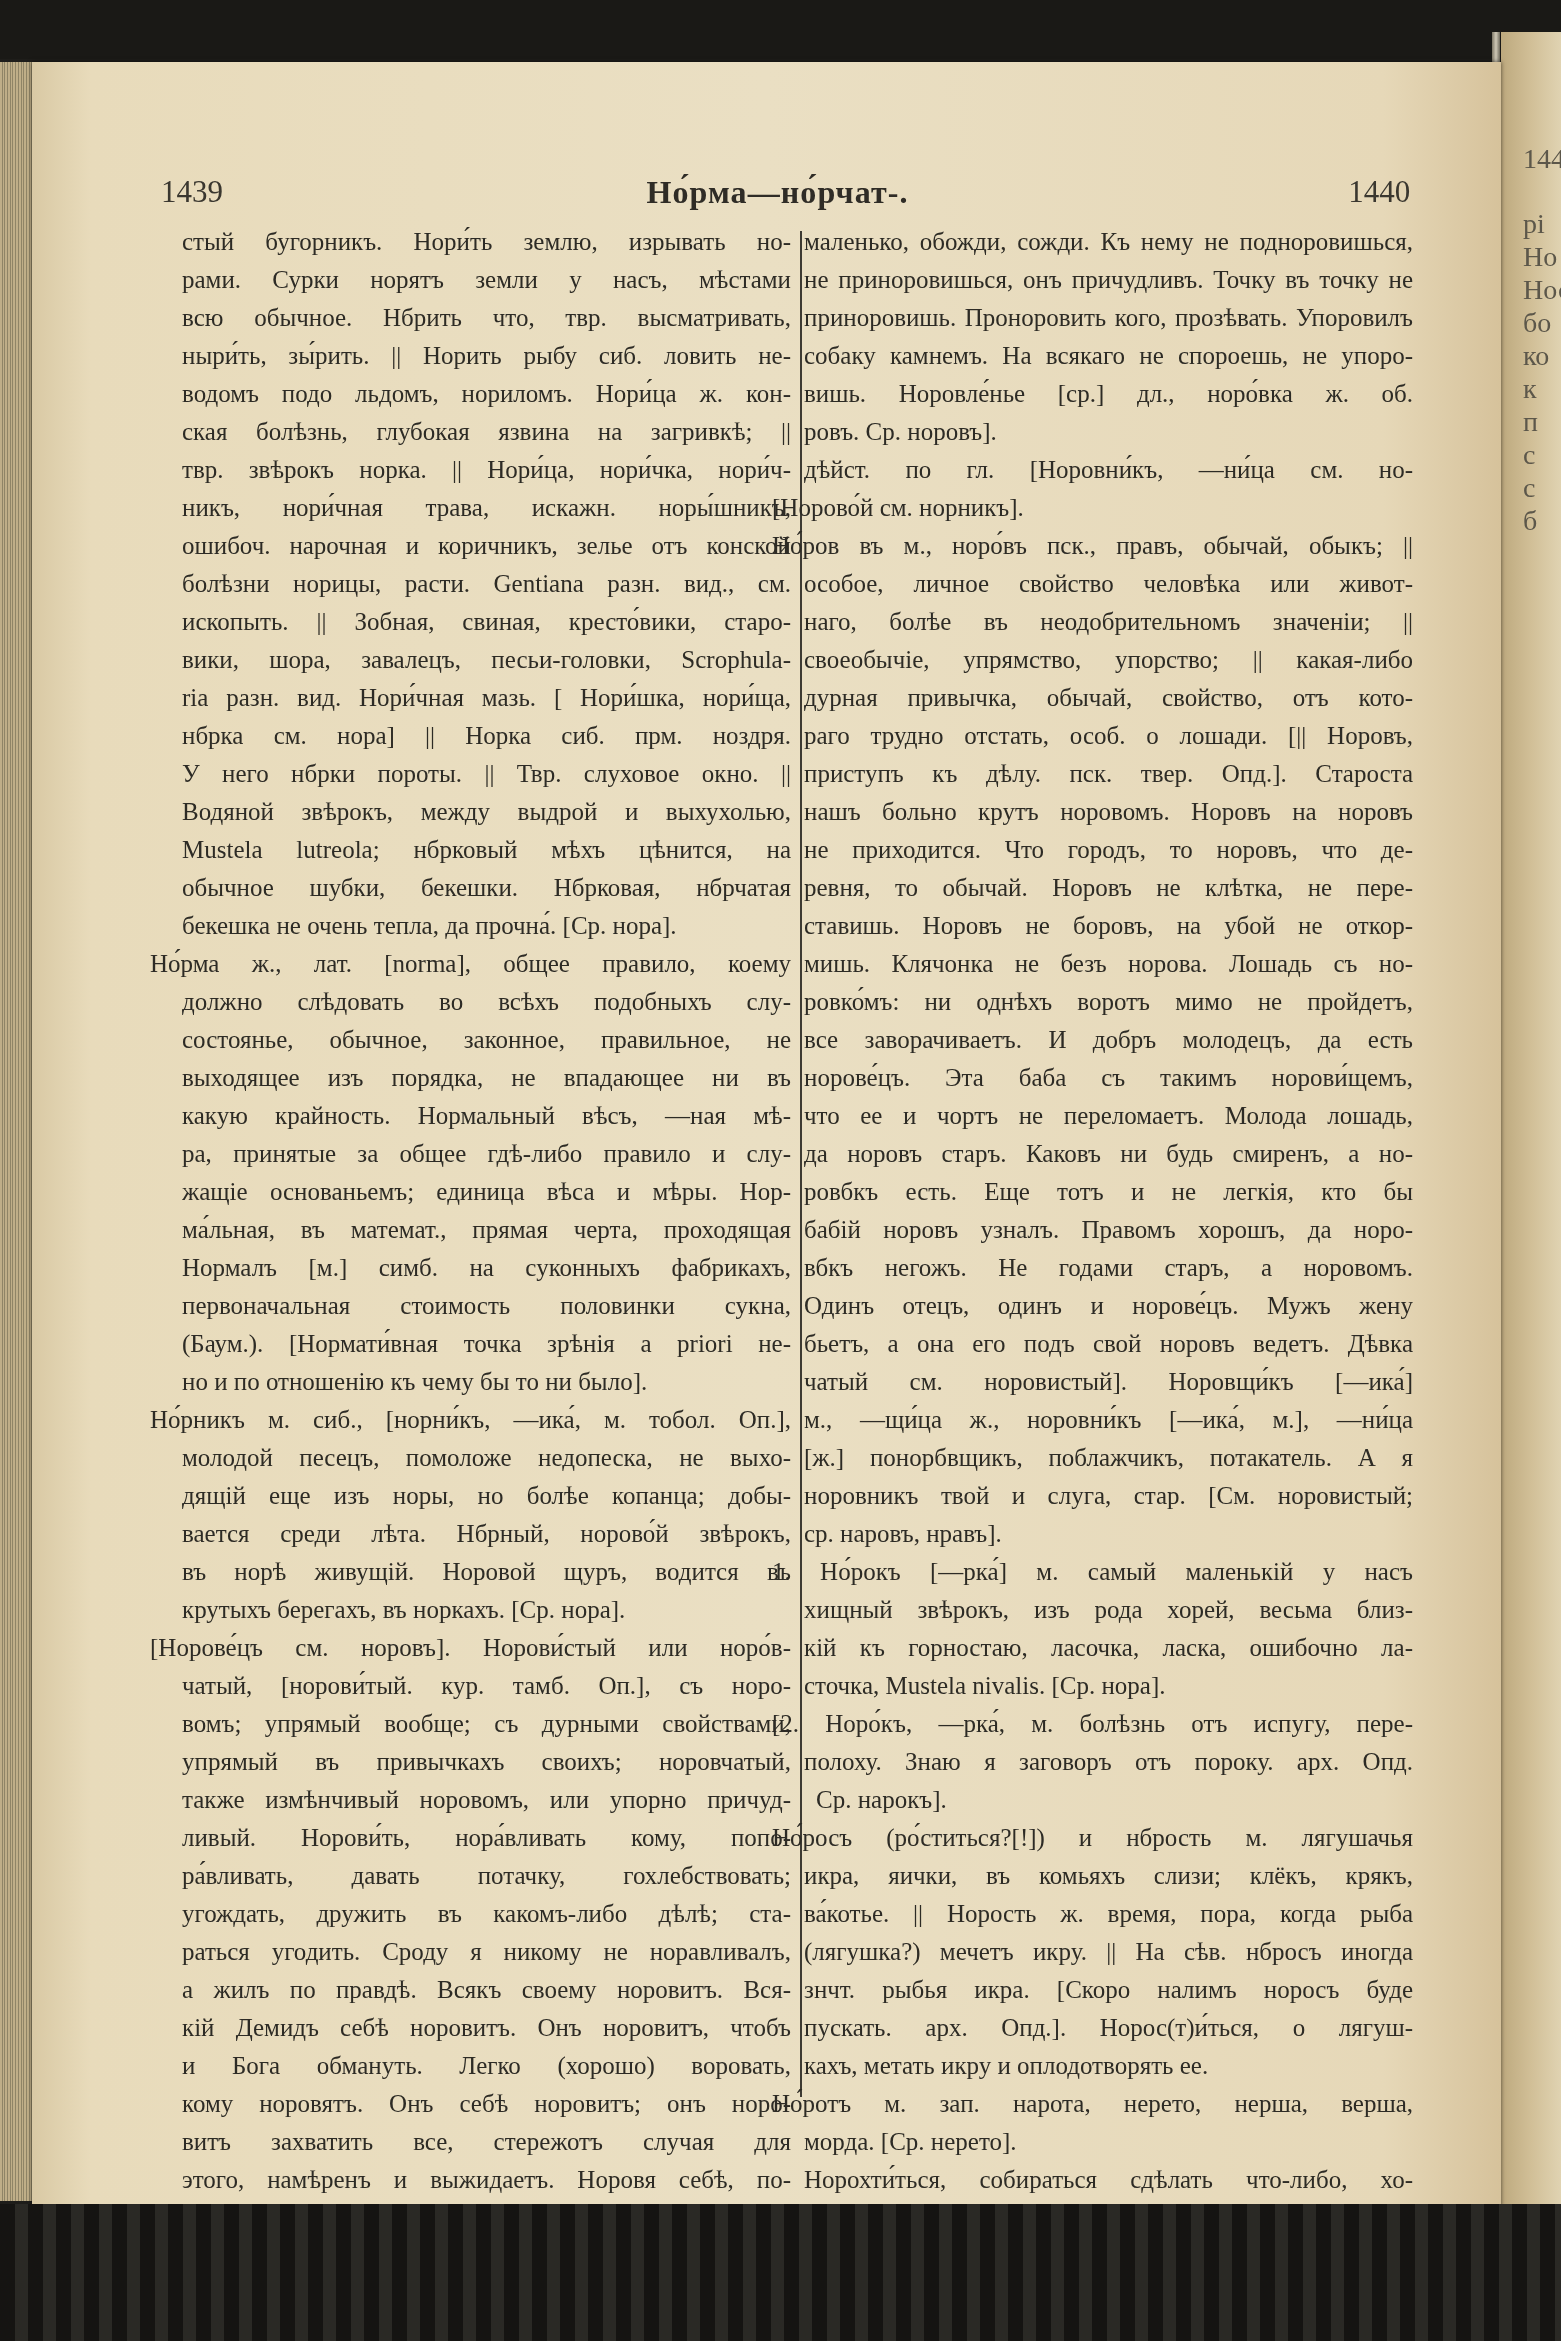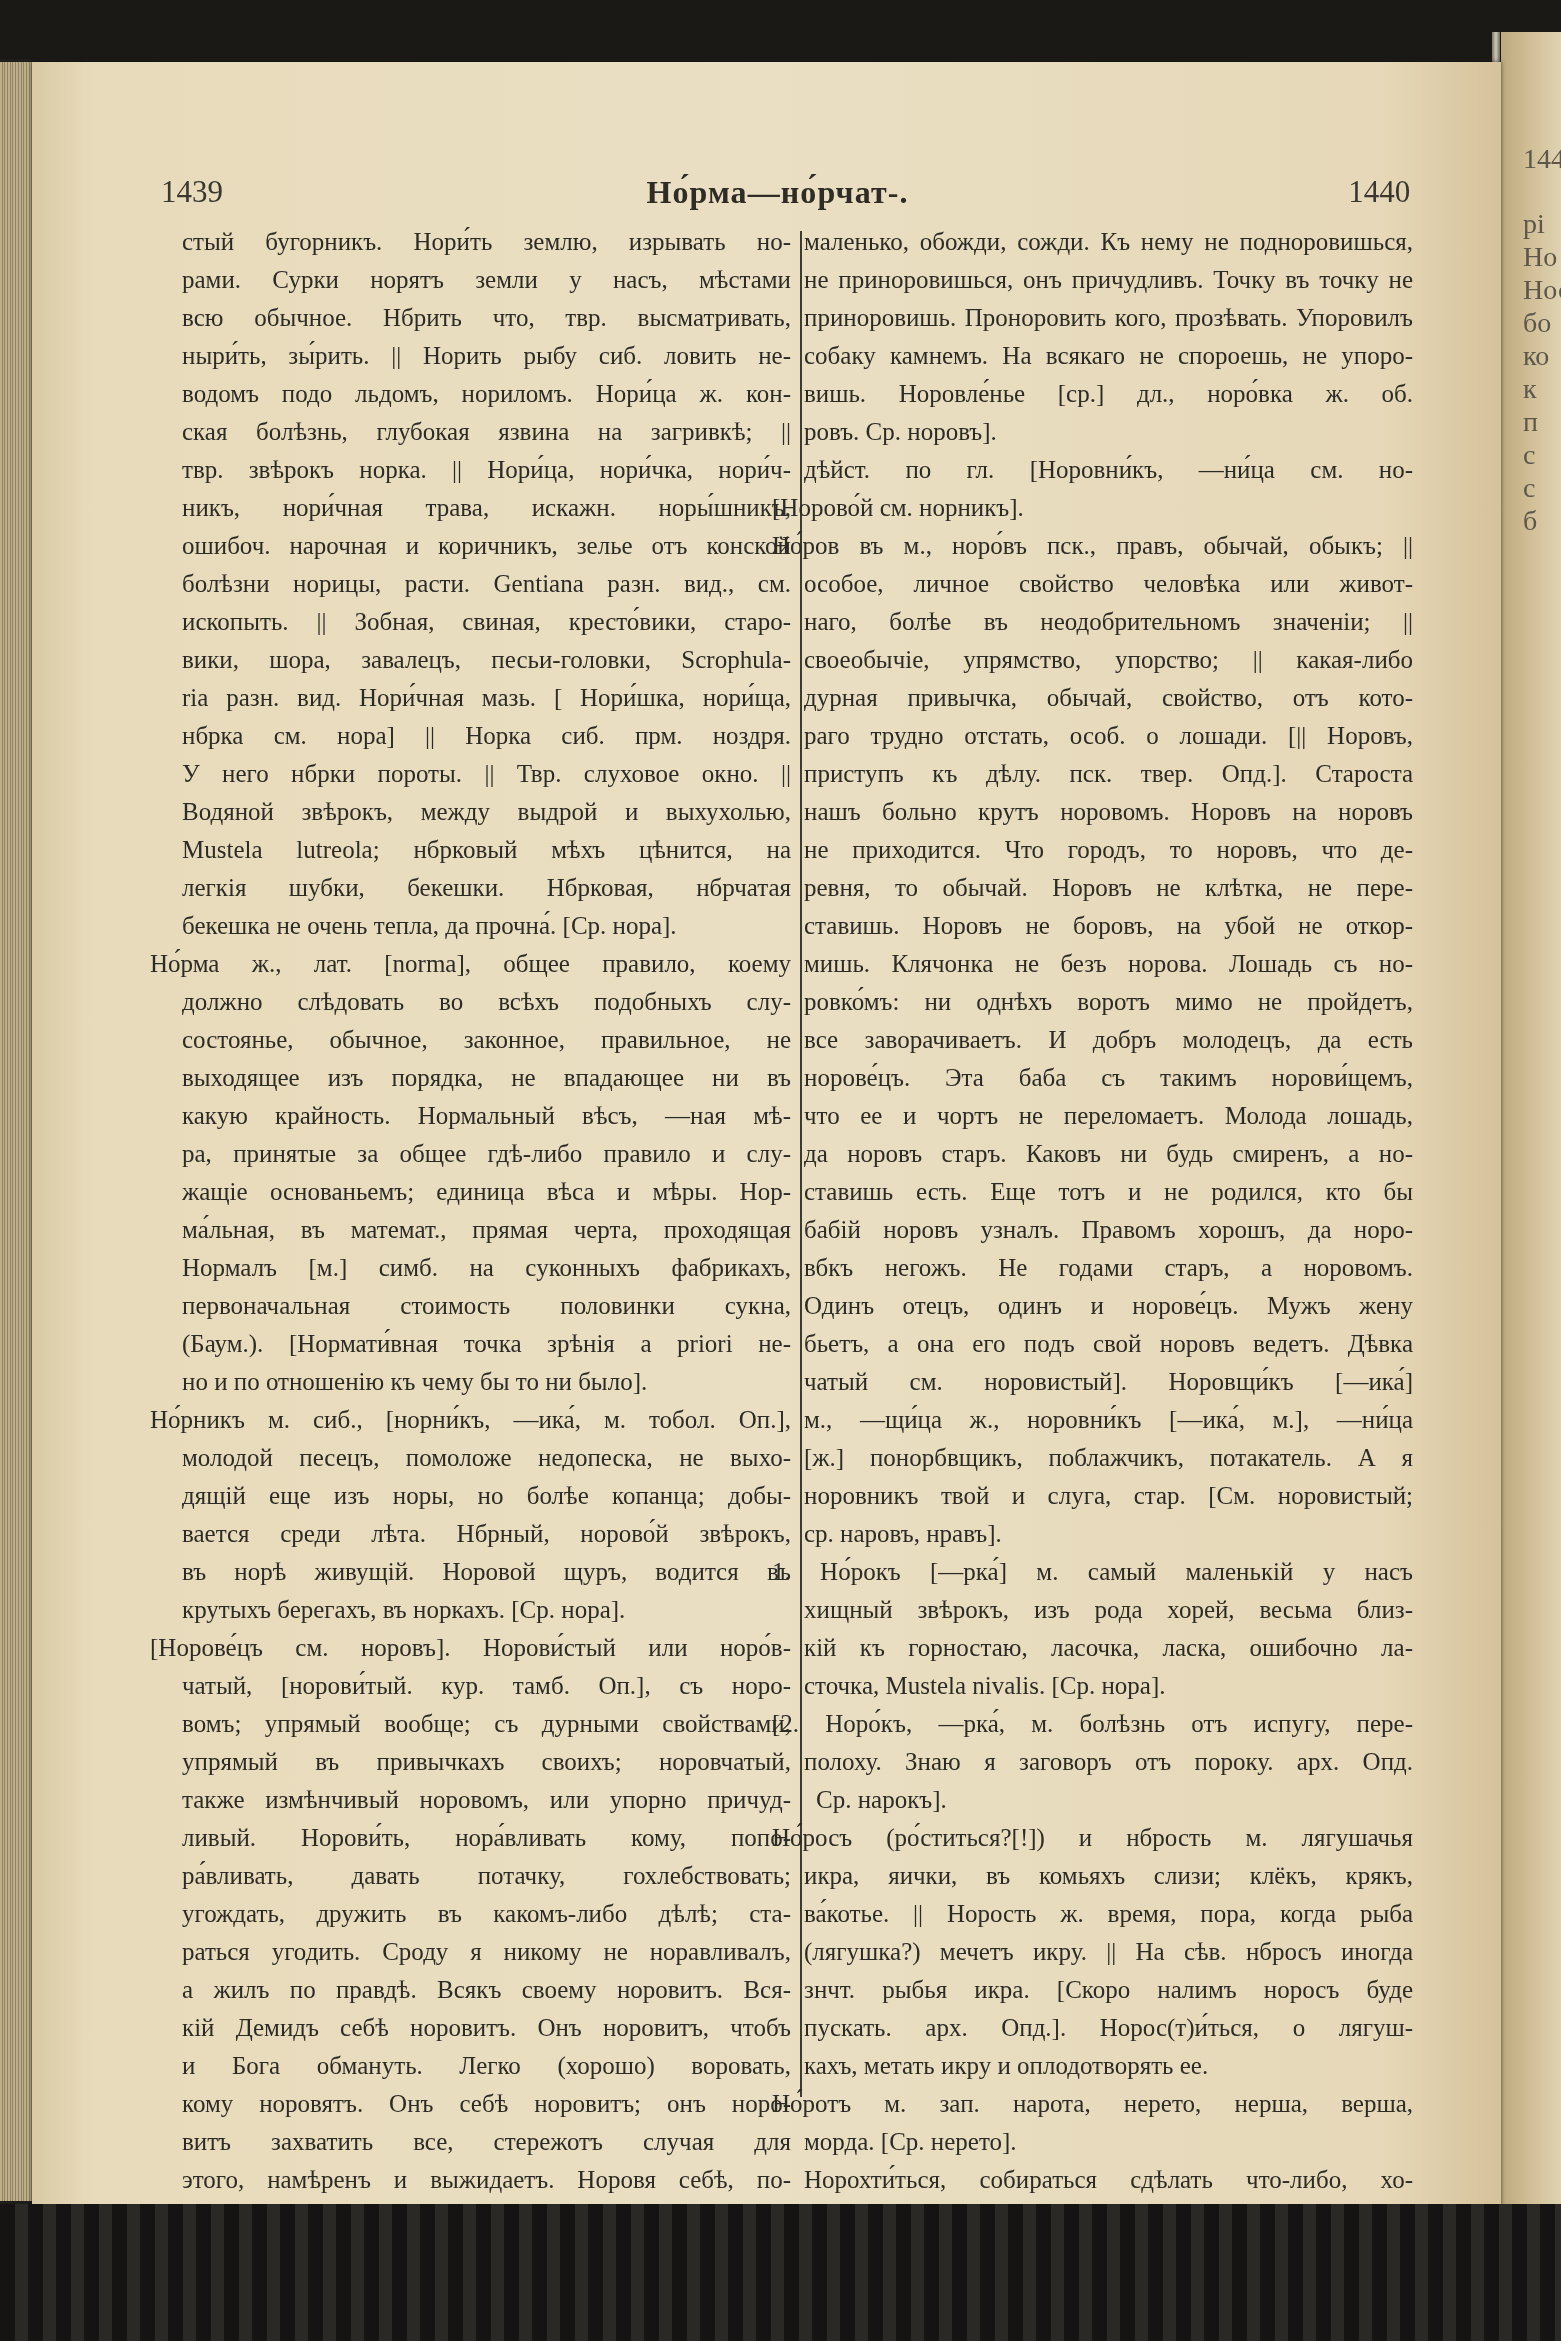--- a/index.html
+++ b/index.html
@@ -79,21 +79,21 @@
     <div class="entry line" style="display: block; white-space: nowrap; overflow: hidden; margin-left: 0px; text-align: justify; text-align-last: justify;">никъ, нори́чная трава, искажн. норы́шникъ,</div>
     <div class="entry line" style="display: block; white-space: nowrap; overflow: hidden; margin-left: 0px; text-align: justify; text-align-last: justify;">ошибоч. нарочная и коричникъ, зелье отъ конской</div>
     <div class="entry line" style="display: block; white-space: nowrap; overflow: hidden; margin-left: 0px; text-align: justify; text-align-last: justify;">болѣзни норицы, расти. Gentiana разн. вид., см.</div>
     <div class="entry line" style="display: block; white-space: nowrap; overflow: hidden; margin-left: 0px; text-align: justify; text-align-last: justify;">ископыть. || Зобная, свиная, кресто́вики, старо-</div>
     <div class="entry line" style="display: block; white-space: nowrap; overflow: hidden; margin-left: 0px; text-align: justify; text-align-last: justify;">вики, шора, завалецъ, песьи-головки, Scrophula-</div>
     <div class="entry line" style="display: block; white-space: nowrap; overflow: hidden; margin-left: 0px; text-align: justify; text-align-last: justify;">ria разн. вид. Нори́чная мазь. [ Нори́шка, нори́ща,</div>
     <div class="entry line" style="display: block; white-space: nowrap; overflow: hidden; margin-left: 0px; text-align: justify; text-align-last: justify;">нбрка см. нора] || Норка сиб. прм. ноздря.</div>
     <div class="entry line" style="display: block; white-space: nowrap; overflow: hidden; margin-left: 0px; text-align: justify; text-align-last: justify;">У него нбрки пороты. || Твр. слуховое окно. ||</div>
     <div class="entry line" style="display: block; white-space: nowrap; overflow: hidden; margin-left: 0px; text-align: justify; text-align-last: justify;">Водяной звѣрокъ, между выдрой и выхухолью,</div>
     <div class="entry line" style="display: block; white-space: nowrap; overflow: hidden; margin-left: 0px; text-align: justify; text-align-last: justify;">Mustela lutreola; нбрковый мѣхъ цѣнится, на</div>
-    <div class="entry line" style="display: block; white-space: nowrap; overflow: hidden; margin-left: 0px; text-align: justify; text-align-last: justify;">легкія шубки, бекешки. Нбрковая, нбрчатая</div>
+    <div class="entry line" style="display: block; white-space: nowrap; overflow: hidden; margin-left: 0px; text-align: justify; text-align-last: justify;">обычное шубки, бекешки. Нбрковая, нбрчатая</div>
     <div class="entry line" style="display: block; white-space: nowrap; overflow: hidden; margin-left: 0px; text-align: justify; text-align-last: left;">бекешка не очень тепла, да прочна́. [Ср. нора].</div>
     <div class="entry line" style="display: block; white-space: nowrap; overflow: hidden; margin-left: -32px; width: calc(100% + 32px); text-align: justify; text-align-last: justify;">Но́рма ж., лат. [norma], общее правило, коему</div>
     <div class="entry line" style="display: block; white-space: nowrap; overflow: hidden; margin-left: 0px; text-align: justify; text-align-last: justify;">должно слѣдовать во всѣхъ подобныхъ слу-</div>
     <div class="entry line" style="display: block; white-space: nowrap; overflow: hidden; margin-left: 0px; text-align: justify; text-align-last: justify;">состоянье, обычное, законное, правильное, не</div>
     <div class="entry line" style="display: block; white-space: nowrap; overflow: hidden; margin-left: 0px; text-align: justify; text-align-last: justify;">выходящее изъ порядка, не впадающее ни въ</div>
     <div class="entry line" style="display: block; white-space: nowrap; overflow: hidden; margin-left: 0px; text-align: justify; text-align-last: justify;">какую крайность. Нормальный вѣсъ, —ная мѣ-</div>
     <div class="entry line" style="display: block; white-space: nowrap; overflow: hidden; margin-left: 0px; text-align: justify; text-align-last: justify;">ра, принятые за общее гдѣ-либо правило и слу-</div>
     <div class="entry line" style="display: block; white-space: nowrap; overflow: hidden; margin-left: 0px; text-align: justify; text-align-last: justify;">жащіе основаньемъ; единица вѣса и мѣры. Нор-</div>
     <div class="entry line" style="display: block; white-space: nowrap; overflow: hidden; margin-left: 0px; text-align: justify; text-align-last: justify;">ма́льная, въ математ., прямая черта, проходящая</div>
     <div class="entry line" style="display: block; white-space: nowrap; overflow: hidden; margin-left: 0px; text-align: justify; text-align-last: justify;">Нормалъ [м.] симб. на суконныхъ фабрикахъ,</div>
@@ -142,21 +142,21 @@
     <div class="entry line" style="display: block; white-space: nowrap; overflow: hidden; margin-left: 0px; text-align: justify; text-align-last: justify;">нашъ больно крутъ норовомъ. Норовъ на норовъ</div>
     <div class="entry line" style="display: block; white-space: nowrap; overflow: hidden; margin-left: 0px; text-align: justify; text-align-last: justify;">не приходится. Что городъ, то норовъ, что де-</div>
     <div class="entry line" style="display: block; white-space: nowrap; overflow: hidden; margin-left: 0px; text-align: justify; text-align-last: justify;">ревня, то обычай. Норовъ не клѣтка, не пере-</div>
     <div class="entry line" style="display: block; white-space: nowrap; overflow: hidden; margin-left: 0px; text-align: justify; text-align-last: justify;">ставишь. Норовъ не боровъ, на убой не откор-</div>
     <div class="entry line" style="display: block; white-space: nowrap; overflow: hidden; margin-left: 0px; text-align: justify; text-align-last: justify;">мишь. Клячонка не безъ норова. Лошадь съ но-</div>
     <div class="entry line" style="display: block; white-space: nowrap; overflow: hidden; margin-left: 0px; text-align: justify; text-align-last: justify;">ровко́мъ: ни однѣхъ воротъ мимо не пройдетъ,</div>
     <div class="entry line" style="display: block; white-space: nowrap; overflow: hidden; margin-left: 0px; text-align: justify; text-align-last: justify;">все заворачиваетъ. И добръ молодецъ, да есть</div>
     <div class="entry line" style="display: block; white-space: nowrap; overflow: hidden; margin-left: 0px; text-align: justify; text-align-last: justify;">норове́цъ. Эта баба съ такимъ норови́щемъ,</div>
     <div class="entry line" style="display: block; white-space: nowrap; overflow: hidden; margin-left: 0px; text-align: justify; text-align-last: justify;">что ее и чортъ не переломаетъ. Молода лошадь,</div>
     <div class="entry line" style="display: block; white-space: nowrap; overflow: hidden; margin-left: 0px; text-align: justify; text-align-last: justify;">да норовъ старъ. Каковъ ни будь смиренъ, а но-</div>
-    <div class="entry line" style="display: block; white-space: nowrap; overflow: hidden; margin-left: 0px; text-align: justify; text-align-last: justify;">ставишь есть. Еще тотъ и не родился, кто бы</div>
+    <div class="entry line" style="display: block; white-space: nowrap; overflow: hidden; margin-left: 0px; text-align: justify; text-align-last: justify;">ровбкъ есть. Еще тотъ и не легкія, кто бы</div>
     <div class="entry line" style="display: block; white-space: nowrap; overflow: hidden; margin-left: 0px; text-align: justify; text-align-last: justify;">бабій норовъ узналъ. Правомъ хорошъ, да норо-</div>
     <div class="entry line" style="display: block; white-space: nowrap; overflow: hidden; margin-left: 0px; text-align: justify; text-align-last: justify;">вбкъ негожъ. Не годами старъ, а норовомъ.</div>
     <div class="entry line" style="display: block; white-space: nowrap; overflow: hidden; margin-left: 0px; text-align: justify; text-align-last: justify;">Одинъ отецъ, одинъ и норове́цъ. Мужъ жену</div>
     <div class="entry line" style="display: block; white-space: nowrap; overflow: hidden; margin-left: 0px; text-align: justify; text-align-last: justify;">бьетъ, а она его подъ свой норовъ ведетъ. Дѣвка</div>
     <div class="entry line" style="display: block; white-space: nowrap; overflow: hidden; margin-left: 0px; text-align: justify; text-align-last: justify;">чатый см. норовистый]. Норовщи́къ [—ика́]</div>
     <div class="entry line" style="display: block; white-space: nowrap; overflow: hidden; margin-left: 0px; text-align: justify; text-align-last: justify;">м., —щи́ца ж., норовни́къ [—ика́, м.], —ни́ца</div>
     <div class="entry line" style="display: block; white-space: nowrap; overflow: hidden; margin-left: 0px; text-align: justify; text-align-last: justify;">[ж.] понорбвщикъ, поблажчикъ, потакатель. А я</div>
     <div class="entry line" style="display: block; white-space: nowrap; overflow: hidden; margin-left: 0px; text-align: justify; text-align-last: justify;">норовникъ твой и слуга, стар. [См. норовистый;</div>
     <div class="entry line" style="display: block; white-space: nowrap; overflow: hidden; margin-left: 0px; text-align: justify; text-align-last: left;">ср. наровъ, нравъ].</div>
     <div class="entry line" style="display: block; white-space: nowrap; overflow: hidden; margin-left: -32px; width: calc(100% + 32px); text-align: justify; text-align-last: justify;">1. Но́рокъ [—рка́] м. самый маленькій у насъ</div>

